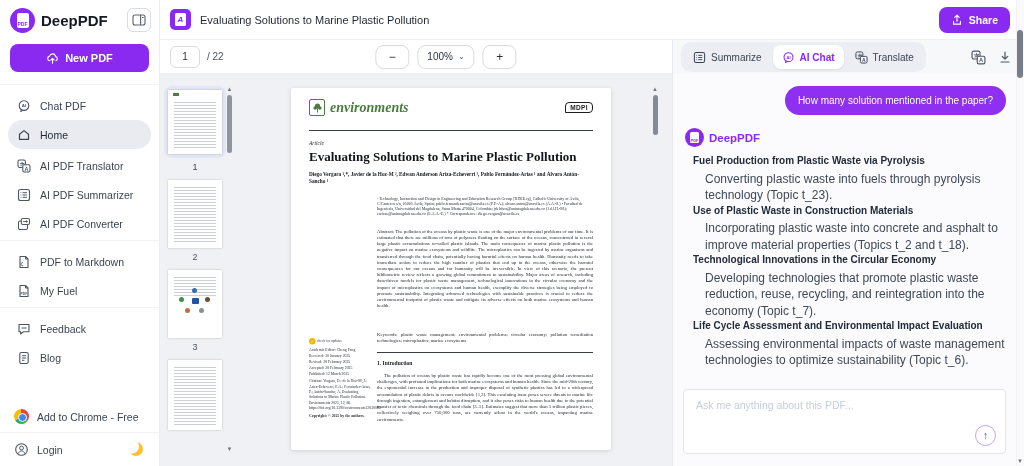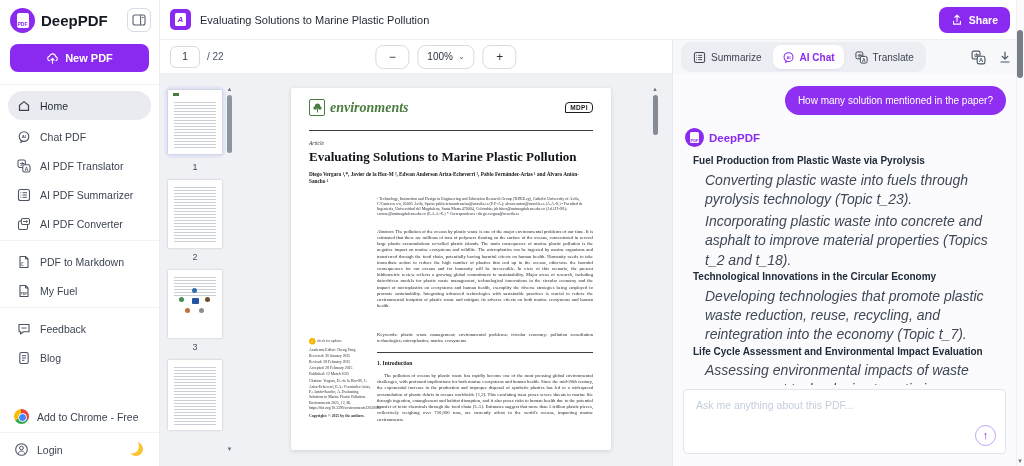--- a/index.html
+++ b/index.html
@@ -119,21 +119,21 @@
   .tabbar-icons .ticon { cursor:pointer; display:flex; }
 
   .chat-scroll { position:absolute; left:0; right:8px; top:34px; bottom:81px; overflow:hidden; padding:12px 10px 0 12px; }
   .user-bubble { margin-left:auto; width:fit-content; max-width:270px; background:#8e2ff2; color:#fff; font-size:10px; line-height:1.3; padding:8px 13px; border-radius:16px; }
   .assistant-row { display:flex; align-items:center; gap:5px; margin:13px 0 7px; }
   .ai-avatar { width:19px; height:19px; border-radius:50%; background:#8a2af0; display:flex; align-items:center; justify-content:center; }
   .ai-avatar span { background:#fff; width:9px; height:11px; border-radius:1.5px; display:flex; align-items:flex-end; justify-content:center; font-size:4px; font-weight:bold; color:#8a2af0; }
   .ai-name { font-size:11.5px; font-weight:bold; color:#8a2af0; }
   .ai-intro { font-size:10px; color:#3f4856; line-height:1.4; }
   .sol-heading { font-size:10px; font-weight:bold; color:#222b3a; padding-left:8px; line-height:1.35; }
-  .sol-body { font-size:14px; color:#3f4856; line-height:1.38; padding-left:20px; margin-top:3px;font-style:italic; }
+  .sol-body { font-size:12px; color:#3f4856; line-height:1.38; padding-left:20px; margin-top:3px; }
 
   .chat-input-wrap { position:absolute; left:0; right:8px; bottom:0; height:81px; padding:4px 10px 12px 10px; background:#fbfbfd; }
   .chat-input { position:relative; height:100%; background:#fff; border:1px solid #e2e5ec; border-radius:4px; padding:9px 12px; }
   .chat-input textarea { width:100%; height:38px; border:none; outline:none; resize:none; font-family:inherit; font-size:10.5px; color:#3f4856; background:transparent; }
   .chat-input textarea::placeholder { color:#c4cddd; }
   .send-btn { position:absolute; right:9px; bottom:7px; width:21px; height:21px; border-radius:50%; border:1.5px solid #c3a1f5; background:#fff; color:#8a2af0; font-size:11px; line-height:1; display:flex; align-items:center; justify-content:center; cursor:pointer; }
 
   
   .win-scroll { position:absolute; right:0; top:0; width:8px; height:100%; background:#fafafc; border-left:1px solid #f0f0f4; }
   .win-thumb { position:absolute; right:1px; top:30px; width:6px; height:48px; border-radius:3px; background:#777e88; }
@@ -166,37 +166,37 @@
       <svg width="13" height="13" viewBox="0 0 14 14">
         <path d="M4 9.5a2.6 2.6 0 0 1-.2-5.1 3.4 3.4 0 0 1 6.6.6 2.3 2.3 0 0 1 .3 4.4" fill="none" stroke="#fff" stroke-width="1.2" stroke-linecap="round"></path>
         <path d="M7 7v5 M5.3 8.6 7 6.9l1.7 1.7" fill="none" stroke="#fff" stroke-width="1.2" stroke-linecap="round" stroke-linejoin="round"></path>
       </svg>
       <span>New PDF</span>
     </button>
 
     <div class="side-sep"></div>
 
     <nav class="side-nav">
-      <div class="side-item active">
-        <span class="sicon">
-          <svg width="14" height="14" viewBox="0 0 14 14">
-              <path d="M2.5 6.2 7 2.6l4.5 3.6v5.2h-9z" fill="none" stroke="#3c4452" stroke-width="1.2" stroke-linejoin="round"></path>
-            </svg>
-        </span>
-        <span>Home</span>
-      </div>
       <div class="side-item">
         <span class="sicon">
           <svg width="14" height="14" viewBox="0 0 14 14">
               <circle cx="7" cy="6.6" r="4.8" fill="none" stroke="#4b5563" stroke-width="1.1"></circle>
               <path d="M4.4 10.6 3.6 12.6l2.5-1.2" fill="none" stroke="#4b5563" stroke-width="1"></path>
               <text x="7" y="8.3" font-size="4.4" font-weight="bold" text-anchor="middle" fill="#4b5563" font-family="Liberation Sans">AI</text>
             </svg>
         </span>
         <span>Chat PDF</span>
+      </div>
+      <div class="side-item active">
+        <span class="sicon">
+          <svg width="14" height="14" viewBox="0 0 14 14">
+              <path d="M2.5 6.2 7 2.6l4.5 3.6v5.2h-9z" fill="none" stroke="#3c4452" stroke-width="1.2" stroke-linejoin="round"></path>
+            </svg>
+        </span>
+        <span>Home</span>
       </div>
       <div class="side-item">
         <span class="sicon">
           <svg width="14" height="14" viewBox="0 0 14 14">
               <rect x="1" y="1" width="7.4" height="7.4" rx="1.6" fill="none" stroke="#4b5563" stroke-width="1.05"></rect>
               <path d="M3 4.6h4.4 M5.2 3v1.6 M3.4 6.5c1.8-.3 3-1.3 3.4-2.4" fill="none" stroke="#4b5563" stroke-width=".9"></path>
               <rect x="5.8" y="5.8" width="7.2" height="7.2" rx="1.6" fill="#fff" stroke="#4b5563" stroke-width="1.05"></rect>
               <text x="9.4" y="11.6" font-size="5.4" font-weight="bold" text-anchor="middle" fill="#4b5563" font-family="Liberation Sans">A</text>
             </svg>
         </span>
@@ -472,20 +472,21 @@
           <div class="assistant-row">
             <span class="ai-avatar">
                 <span>PDF</span>
               </span>
             <span class="ai-name">DeepPDF</span>
           </div>
 
 
           <div class="sol-heading">Fuel Production from Plastic Waste via Pyrolysis</div>
           <div class="sol-body">Converting plastic waste into fuels through pyrolysis technology (Topic t_23).</div>
+          <div class="sol-heading">Use of Plastic Waste in Construction Materials</div>
           <div class="sol-body">Incorporating plastic waste into concrete and asphalt to improve material properties (Topics t_2 and t_18).</div>
           <div class="sol-heading">Technological Innovations in the Circular Economy</div>
           <div class="sol-body">Developing technologies that promote plastic waste reduction, reuse, recycling, and reintegration into the economy (Topic t_7).</div>
           <div class="sol-heading">Life Cycle Assessment and Environmental Impact Evaluation</div>
           <div class="sol-body">Assessing environmental impacts of waste management technologies to optimize sustainability (Topic t_6).</div>
         </div>
 
         <div class="chat-input-wrap">
           <div class="chat-input">
             <textarea placeholder="Ask me anything about this PDF..." style=""></textarea>

